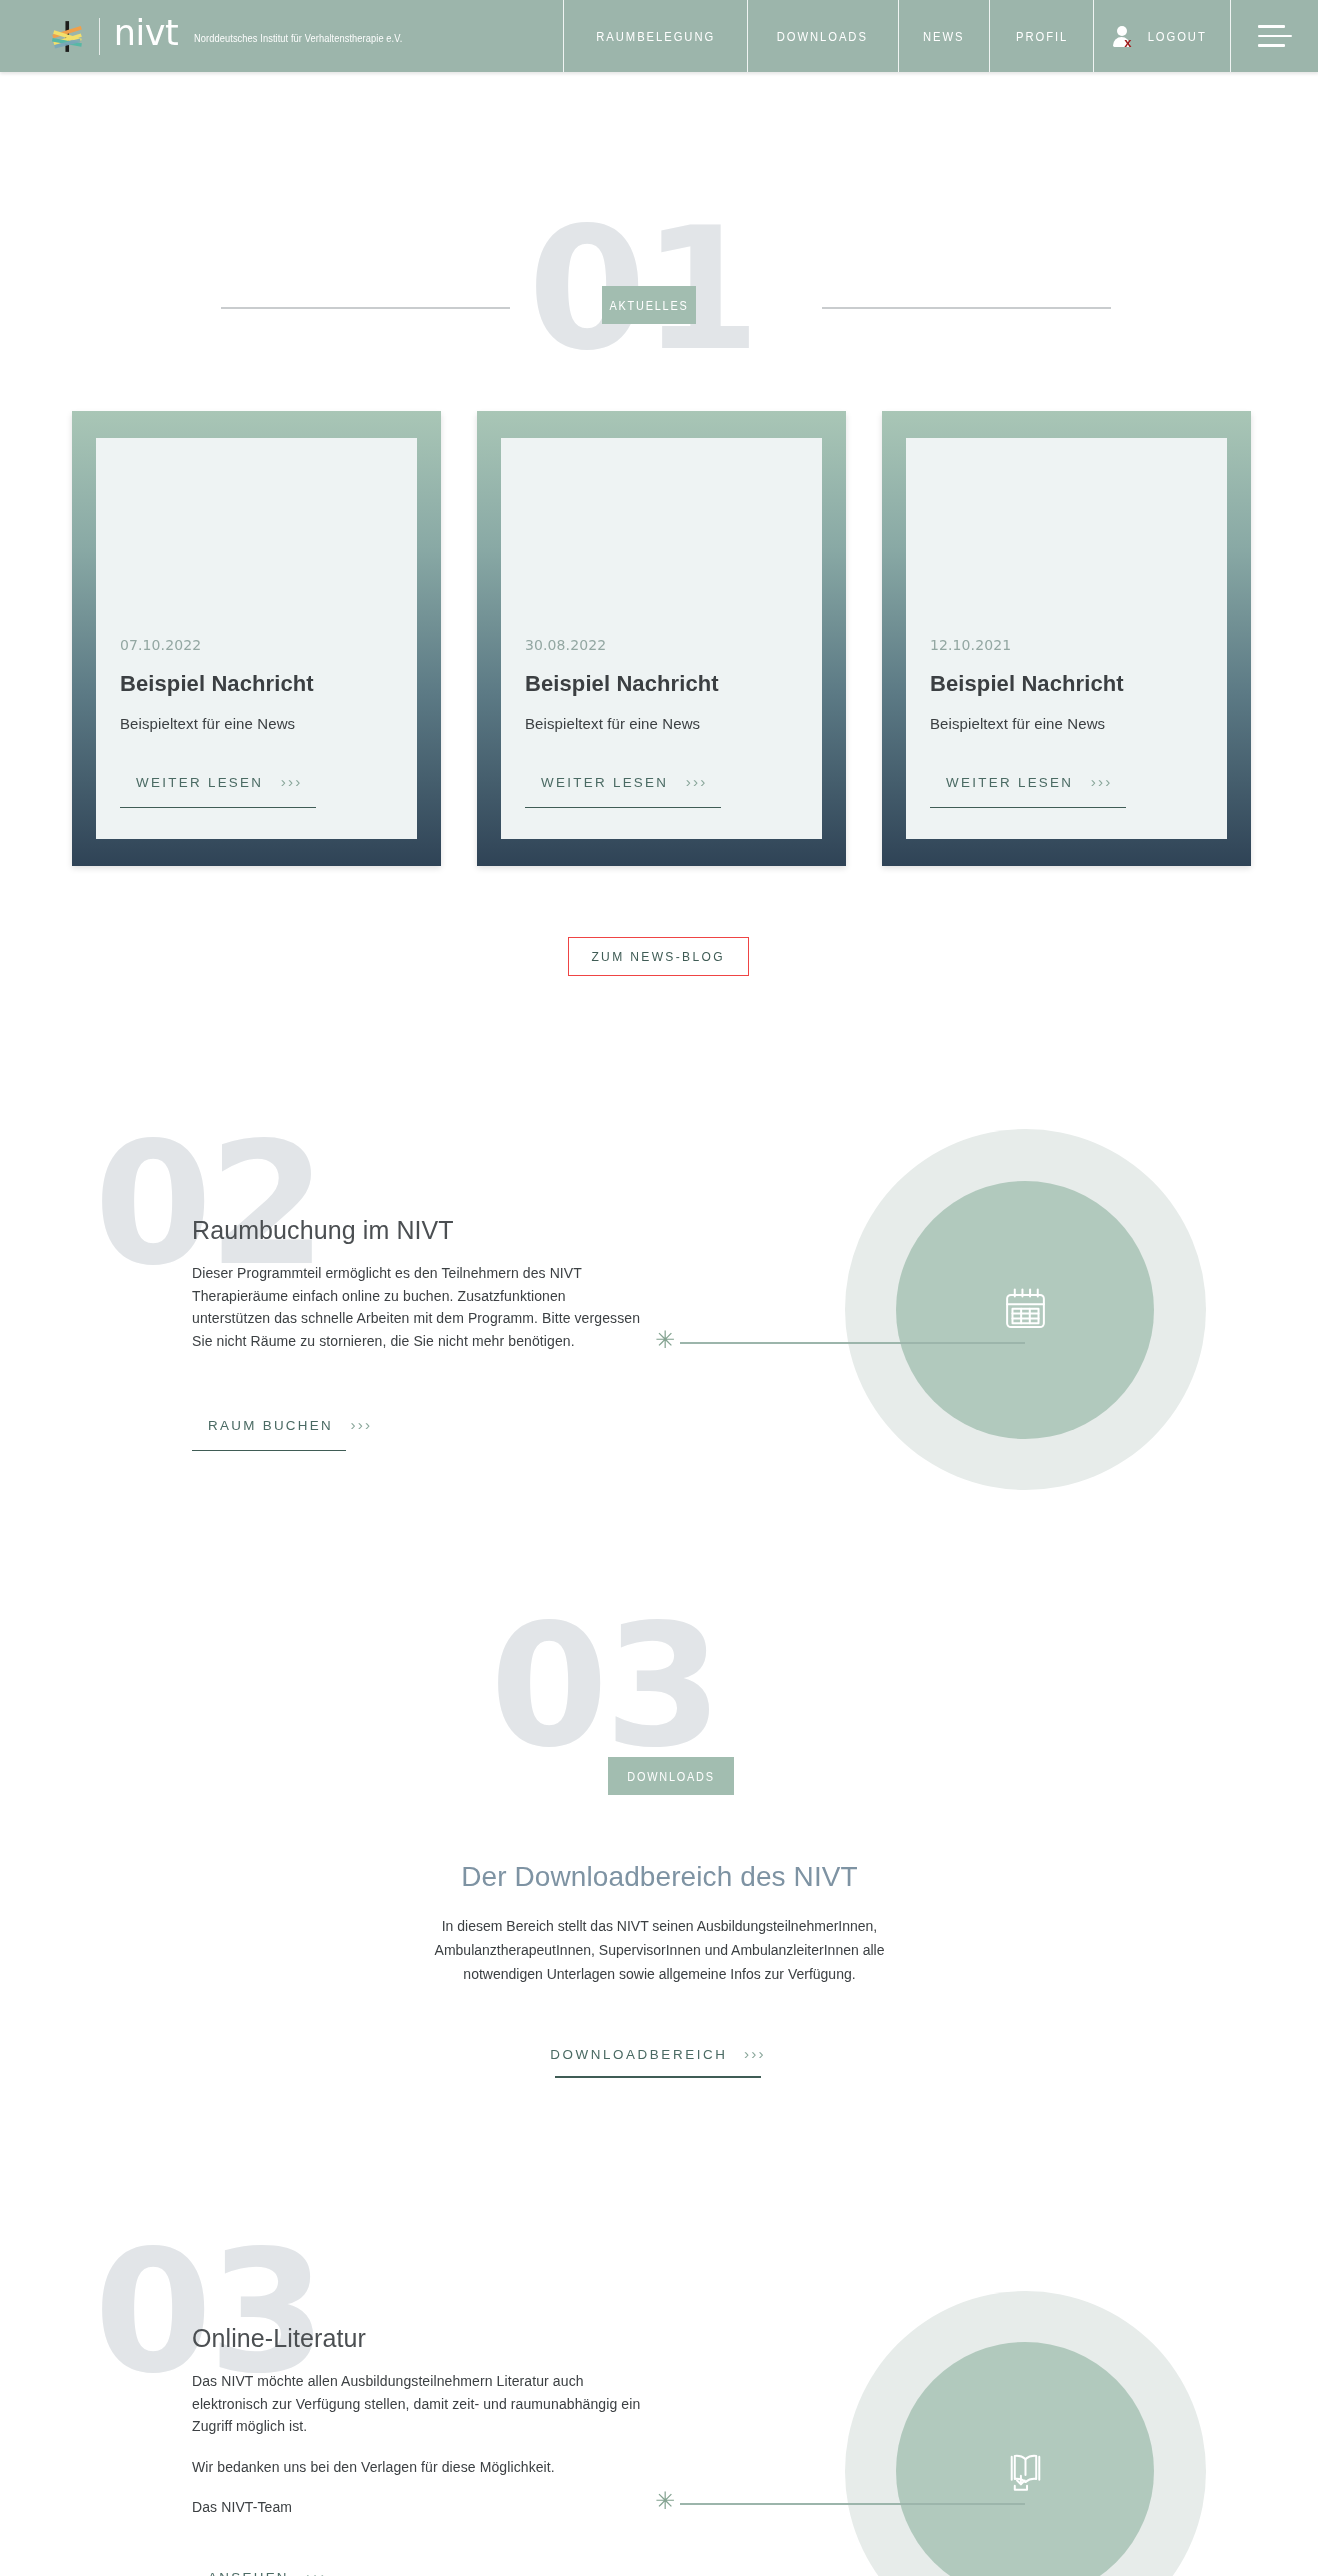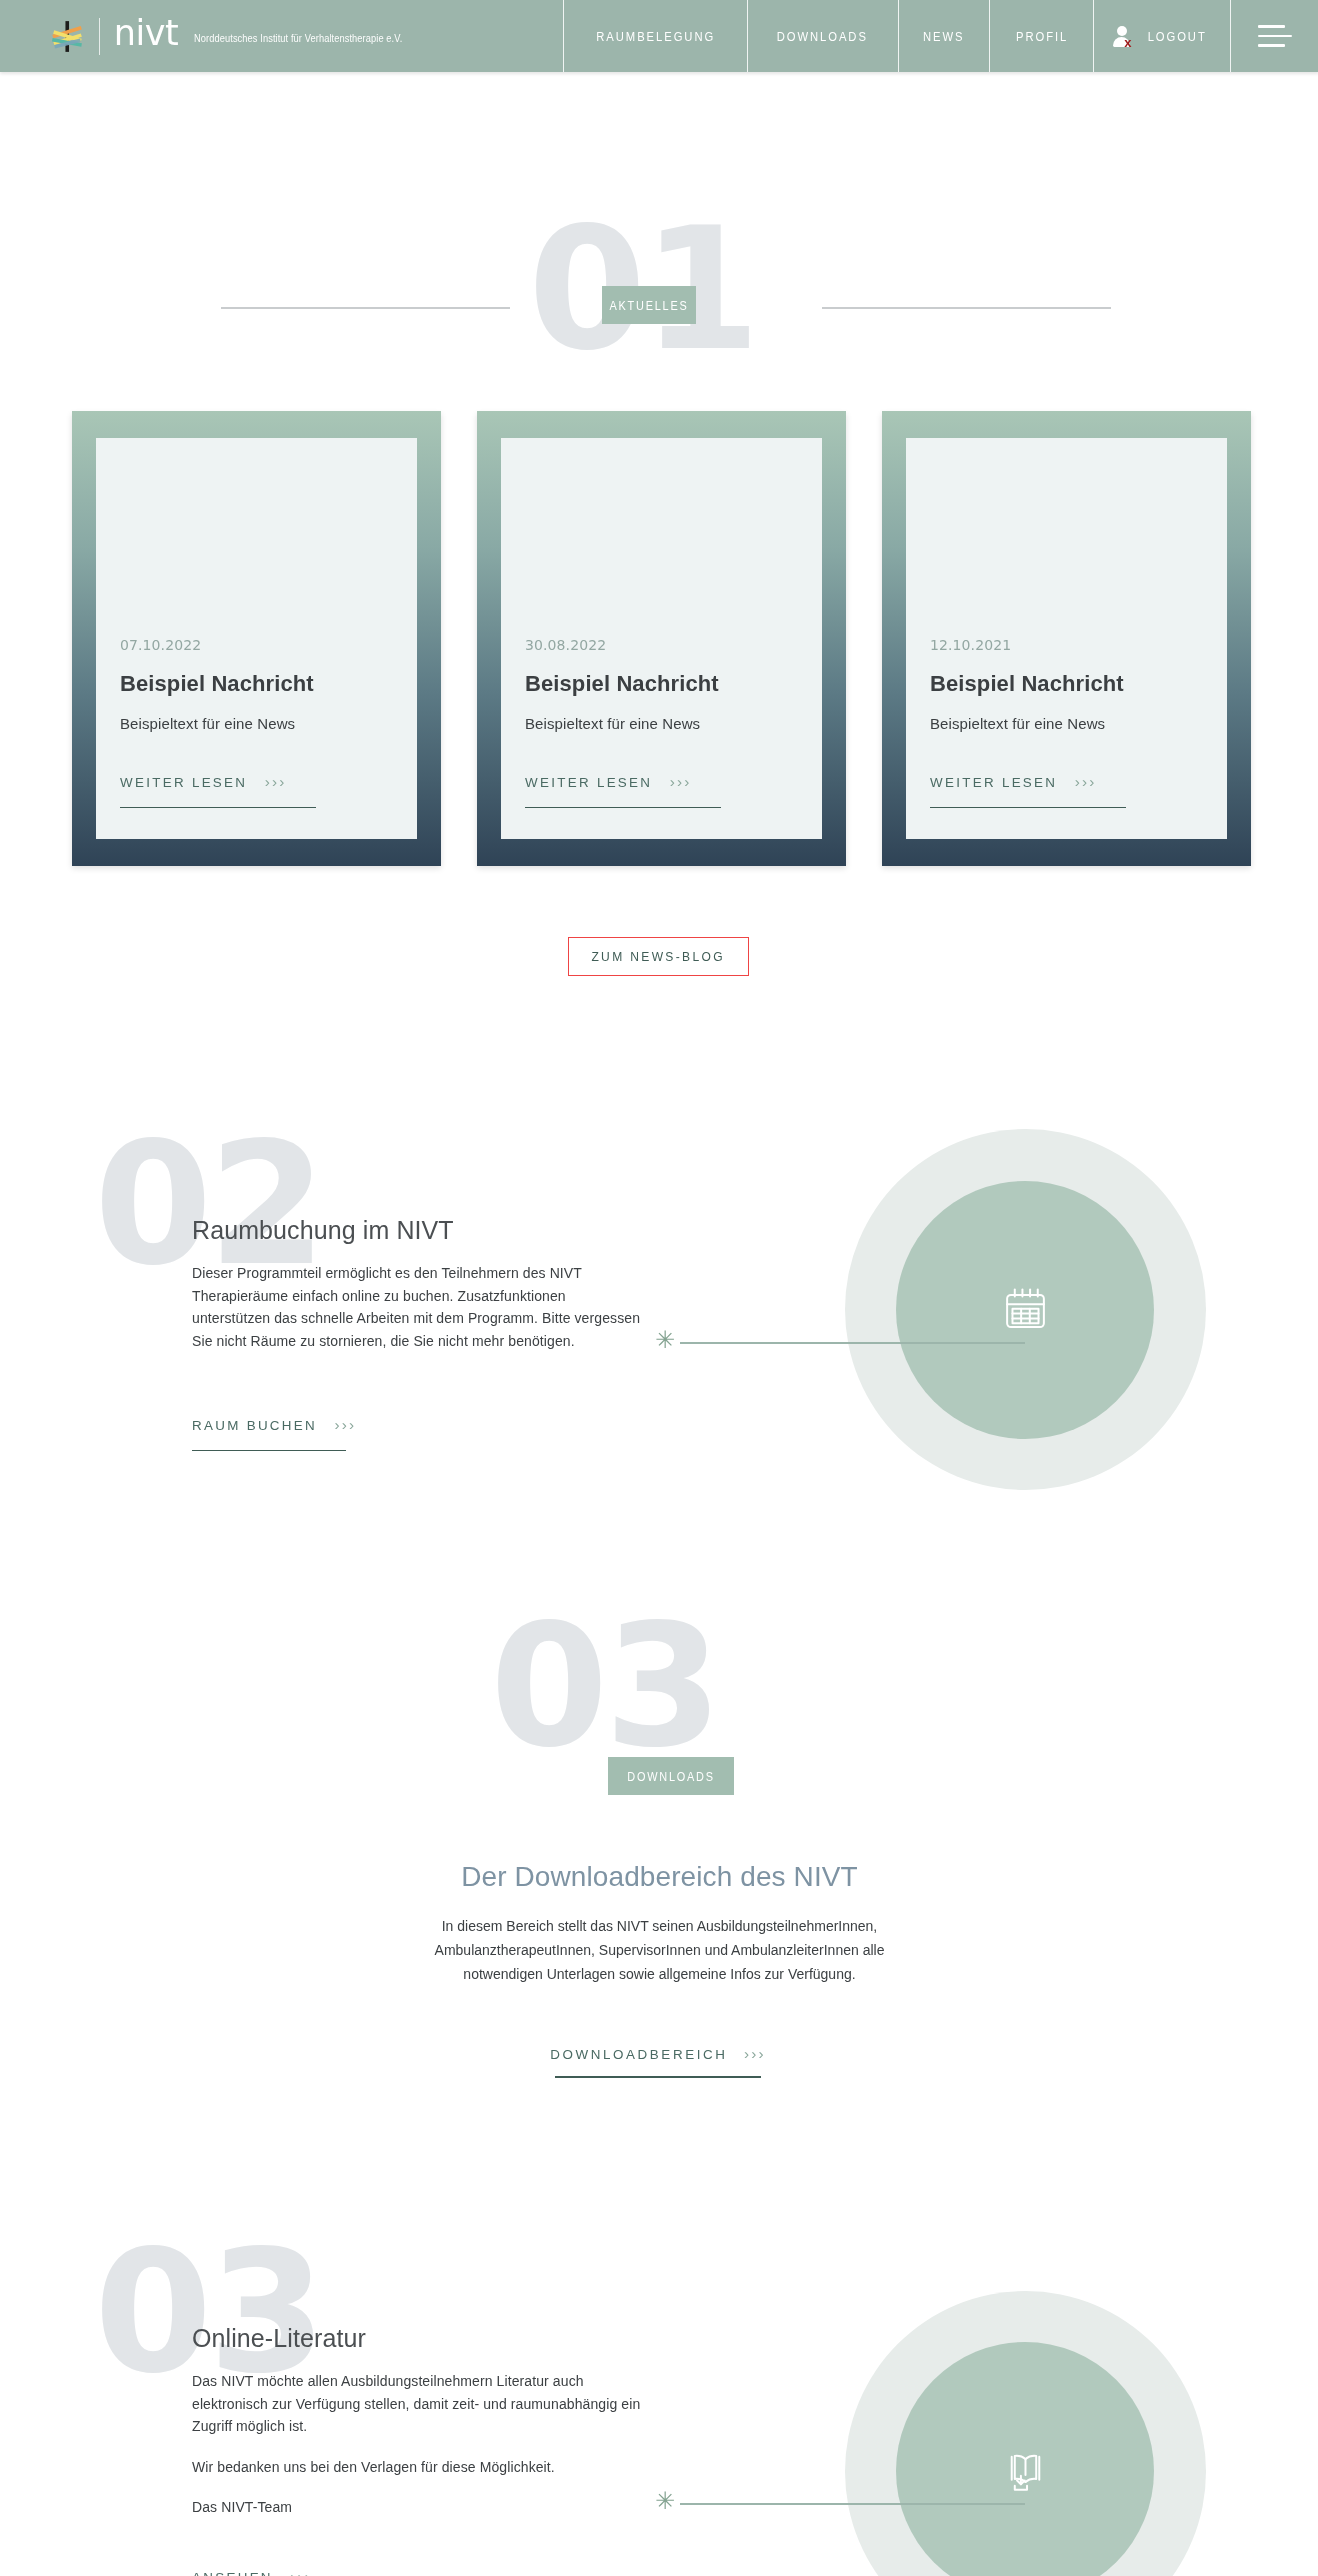--- a/index.html
+++ b/index.html
@@ -91,21 +91,21 @@
     font-family:"DejaVu Sans", sans-serif;
   }
   .card-title {
     color:#3b3f42; font-size:22px; font-weight:700; letter-spacing:0.1px; margin-bottom:18.5px;
     font-family:"Liberation Sans Narrow","Liberation Sans", sans-serif;
   }
   .card-text {
     color:#3b3f42; font-size:15px; letter-spacing:0.1px; margin-bottom:41px;
     font-family:"Liberation Sans Narrow","Liberation Sans", sans-serif;
   }
-  .more-link { display:flex; align-items:center; cursor:pointer; }
+  .more-link { display:flex; align-items:center; cursor:pointer;margin-left:16px; }
   .more-link .txt {
     color:#4a6a63; font-size:13.4px; letter-spacing:2.3px;
     font-family:"Liberation Sans Narrow","Liberation Sans", sans-serif;
   }
   .more-link .chev { color:#8aa79b; font-size:15.5px; letter-spacing:2.1px; margin-left:17.5px; }
   .more-rule { width:196px; height:1.5px; background:#3f5c55; margin-top:15.5px; }
 
   
   .cta-outline {
     position:absolute; display:flex; align-items:center; justify-content:center;

